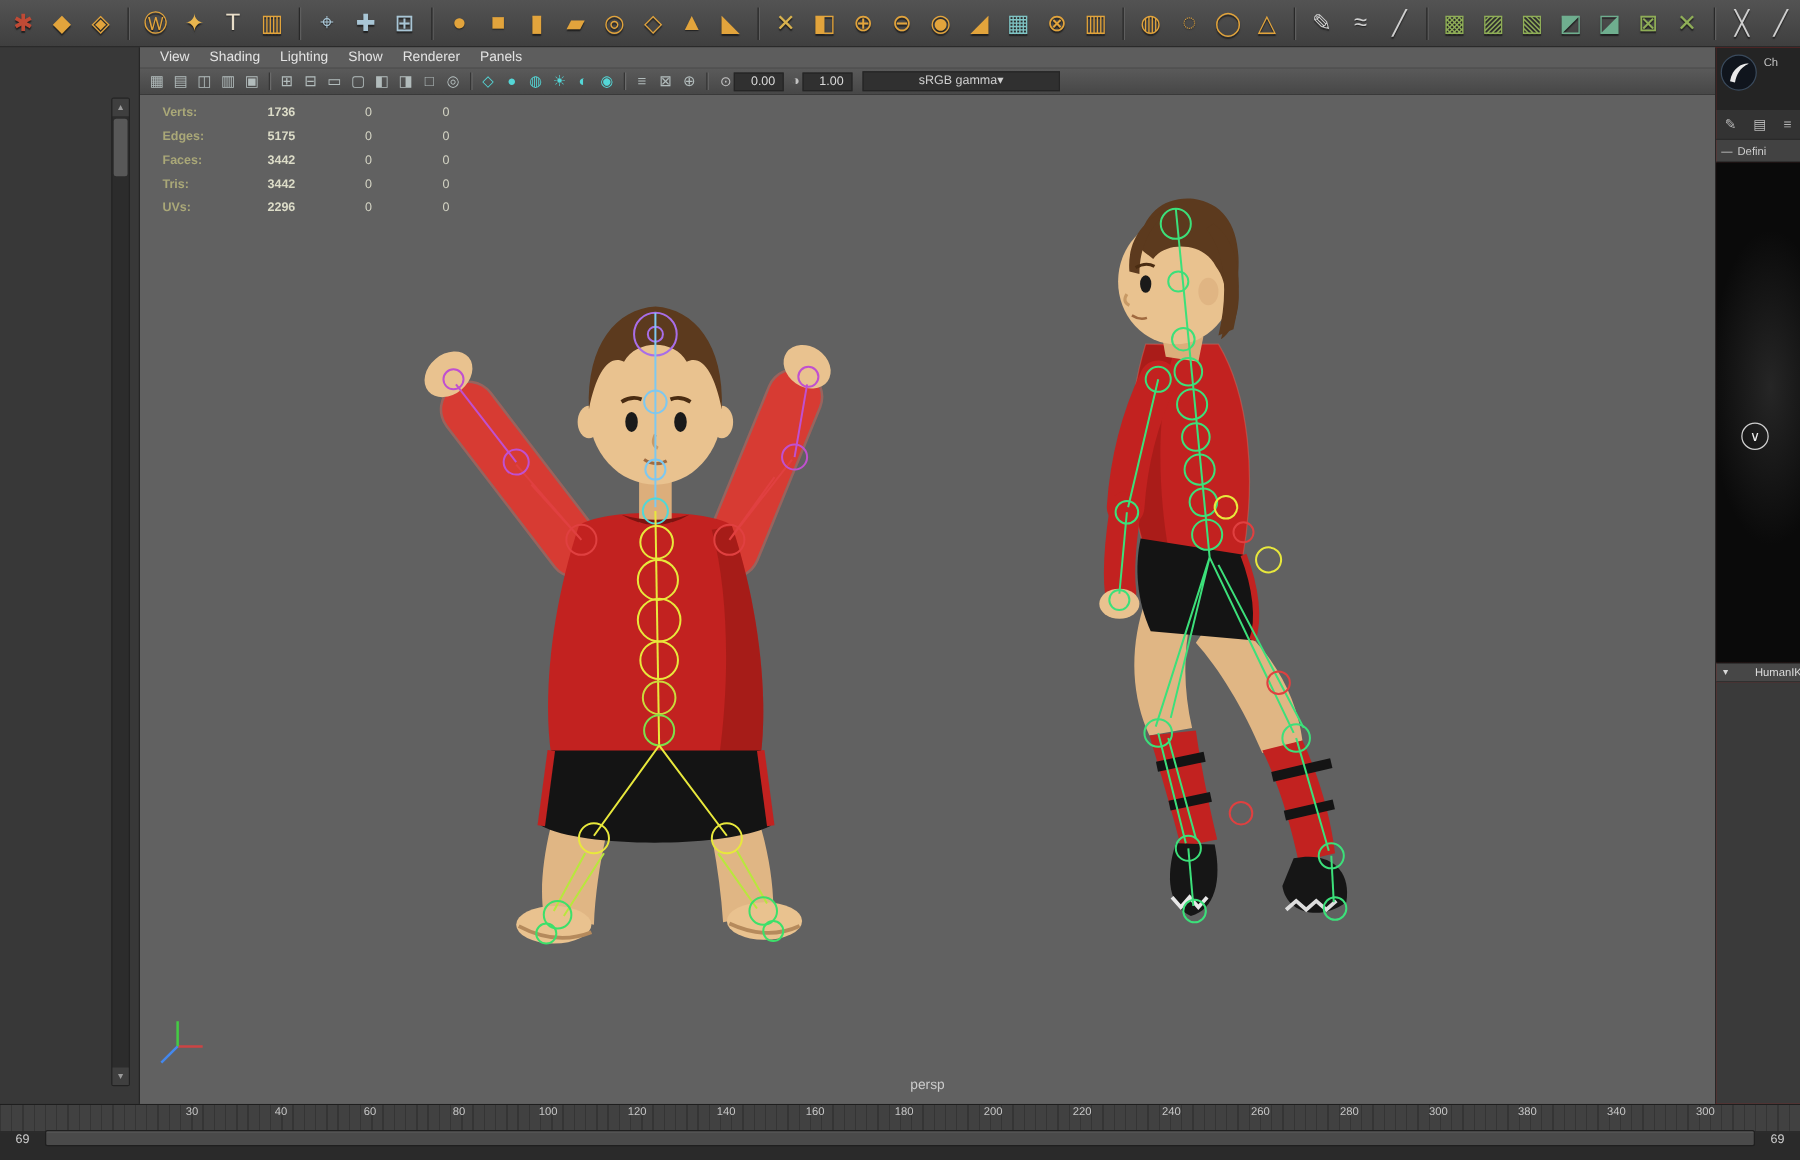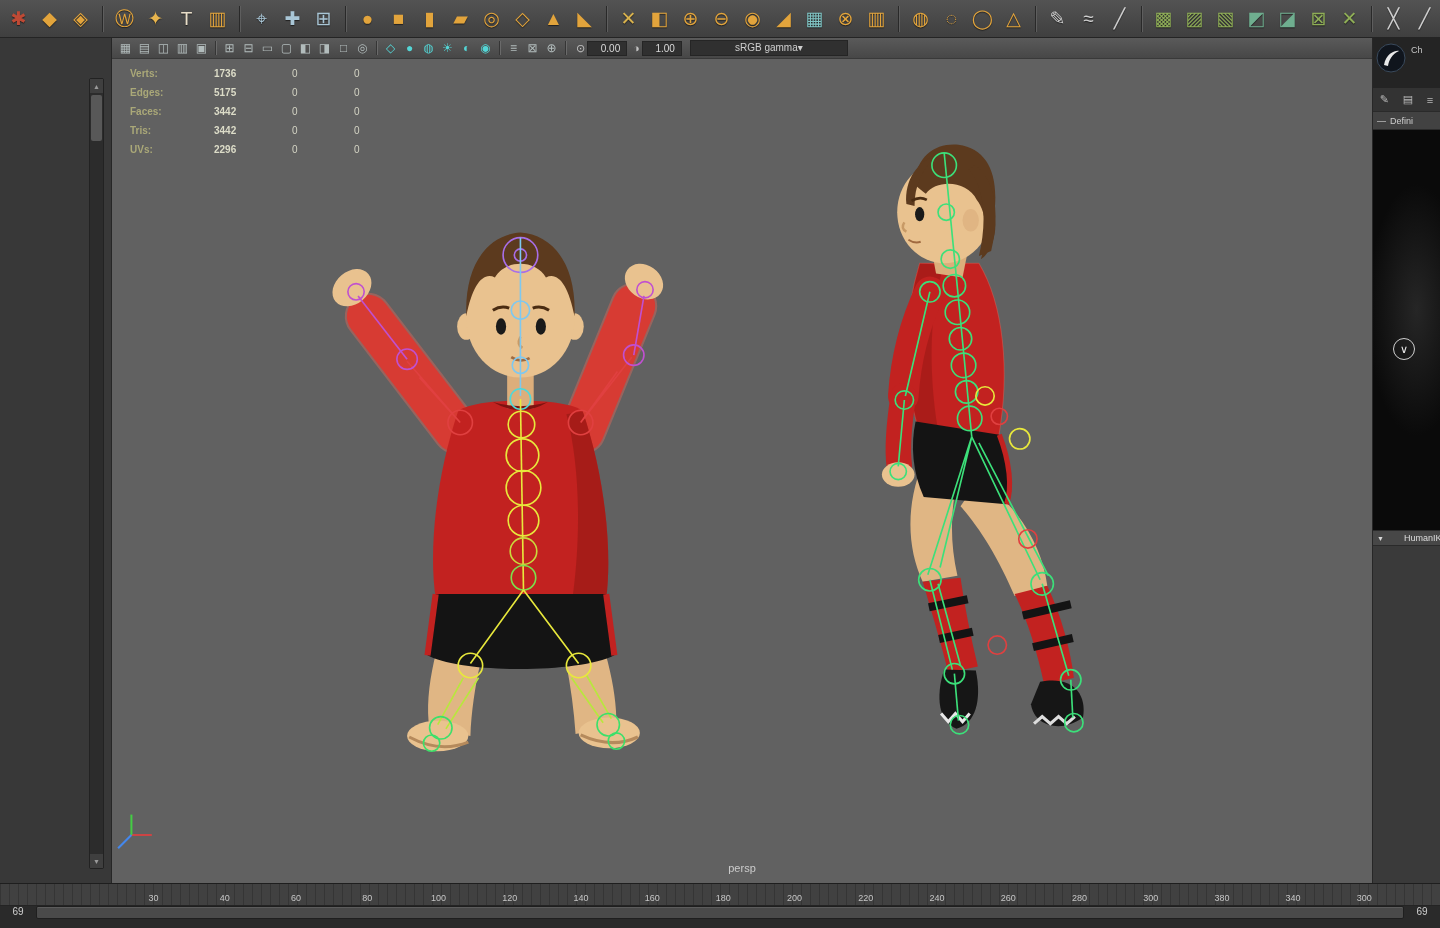--- a/index.html
+++ b/index.html
@@ -51,25 +51,25 @@
   .rp-preview{flex:0 0 400px;background:#0a0a0a;position:relative;cursor:pointer;
     background-image:radial-gradient(ellipse 70px 180px at 65% 45%, #262626 0%, #0a0a0a 70%)}
   .rp-circle{position:absolute;left:20px;top:208px;width:22px;height:22px;border:1.5px solid #cfcfcf;border-radius:50%;
     display:flex;align-items:center;justify-content:center;color:#efefef;font-size:11px;cursor:pointer}
   .rp-humanik{height:16px;background:#474747;border-top:1px solid #2a2a2a;border-bottom:1px solid #2a2a2a;
     display:flex;align-items:center;gap:20px;font-size:9px;color:#dddddd;padding:0 4px;cursor:pointer}
   .rp-tri{font-size:7px;color:#d8d8d8}
   .rp-fill{flex:1;background:#3a3a3a}
   
   .timeline{height:45px;background:#2d2d2d;border-top:1px solid #1e1e1e}
-  .time-ruler{height:22px;background:#414141;border-bottom:1px solid #242424;display:flex;align-items:flex-end;
+  .time-ruler{height:22px;background:#414141;border-bottom:1px solid #242424;display:flex;align-items:flex-start;
     padding:0 40px 2px 118px;cursor:pointer;
     background-image:repeating-linear-gradient(90deg,#353535 0 1px,transparent 1px 9px)}
   .tick-label{flex:1;text-align:center;font-size:9px;color:#c6c6c6}
-  .range-row{height:22px;background:#2a2a2a;display:flex;align-items:flex-start;padding:0 8px;gap:8px}
+  .range-row{height:22px;background:#2a2a2a;display:flex;align-items:flex-end;padding:11px 8px;gap:8px}
   .range-num{font-size:10px;color:#cfcfcf;min-width:20px;text-align:center}
   .range-bar{flex:1;height:13px;background:#4a4a4a;border:1px solid #1f1f1f;border-radius:2px;cursor:pointer;
     box-shadow:inset 0 1px 0 #5c5c5c}
 </style>
 </head>
 <body>
 
 <div class="shelf">
   <div style="display:flex;align-items:center;min-width:0">
       <span class="shelf-icon" style="color: rgb(191, 74, 53);">✱</span>
@@ -130,20 +130,28 @@
 
   <div class="left-strip">
     <div class="lscroll">
       <div class="arrow">▲</div>
       <div class="thumb"></div>
       <div class="arrow bottom">▼</div>
     </div>
   </div>
 
   <div class="viewport">
+    <div class="vp-menubar">
+        <span class="vp-menu-item">View</span>
+        <span class="vp-menu-item">Shading</span>
+        <span class="vp-menu-item">Lighting</span>
+        <span class="vp-menu-item">Show</span>
+        <span class="vp-menu-item">Renderer</span>
+        <span class="vp-menu-item">Panels</span>
+      </div>
 
     <div class="vp-toolbar">
       <span style="display:flex;align-items:center">
           <span class="vp-icon">▦</span>
           <span class="vp-icon">▤</span>
           <span class="vp-icon">◫</span>
           <span class="vp-icon">▥</span>
           <span class="vp-icon">▣</span>
           <span class="vp-sep"></span>
           <span class="vp-icon">⊞</span>

